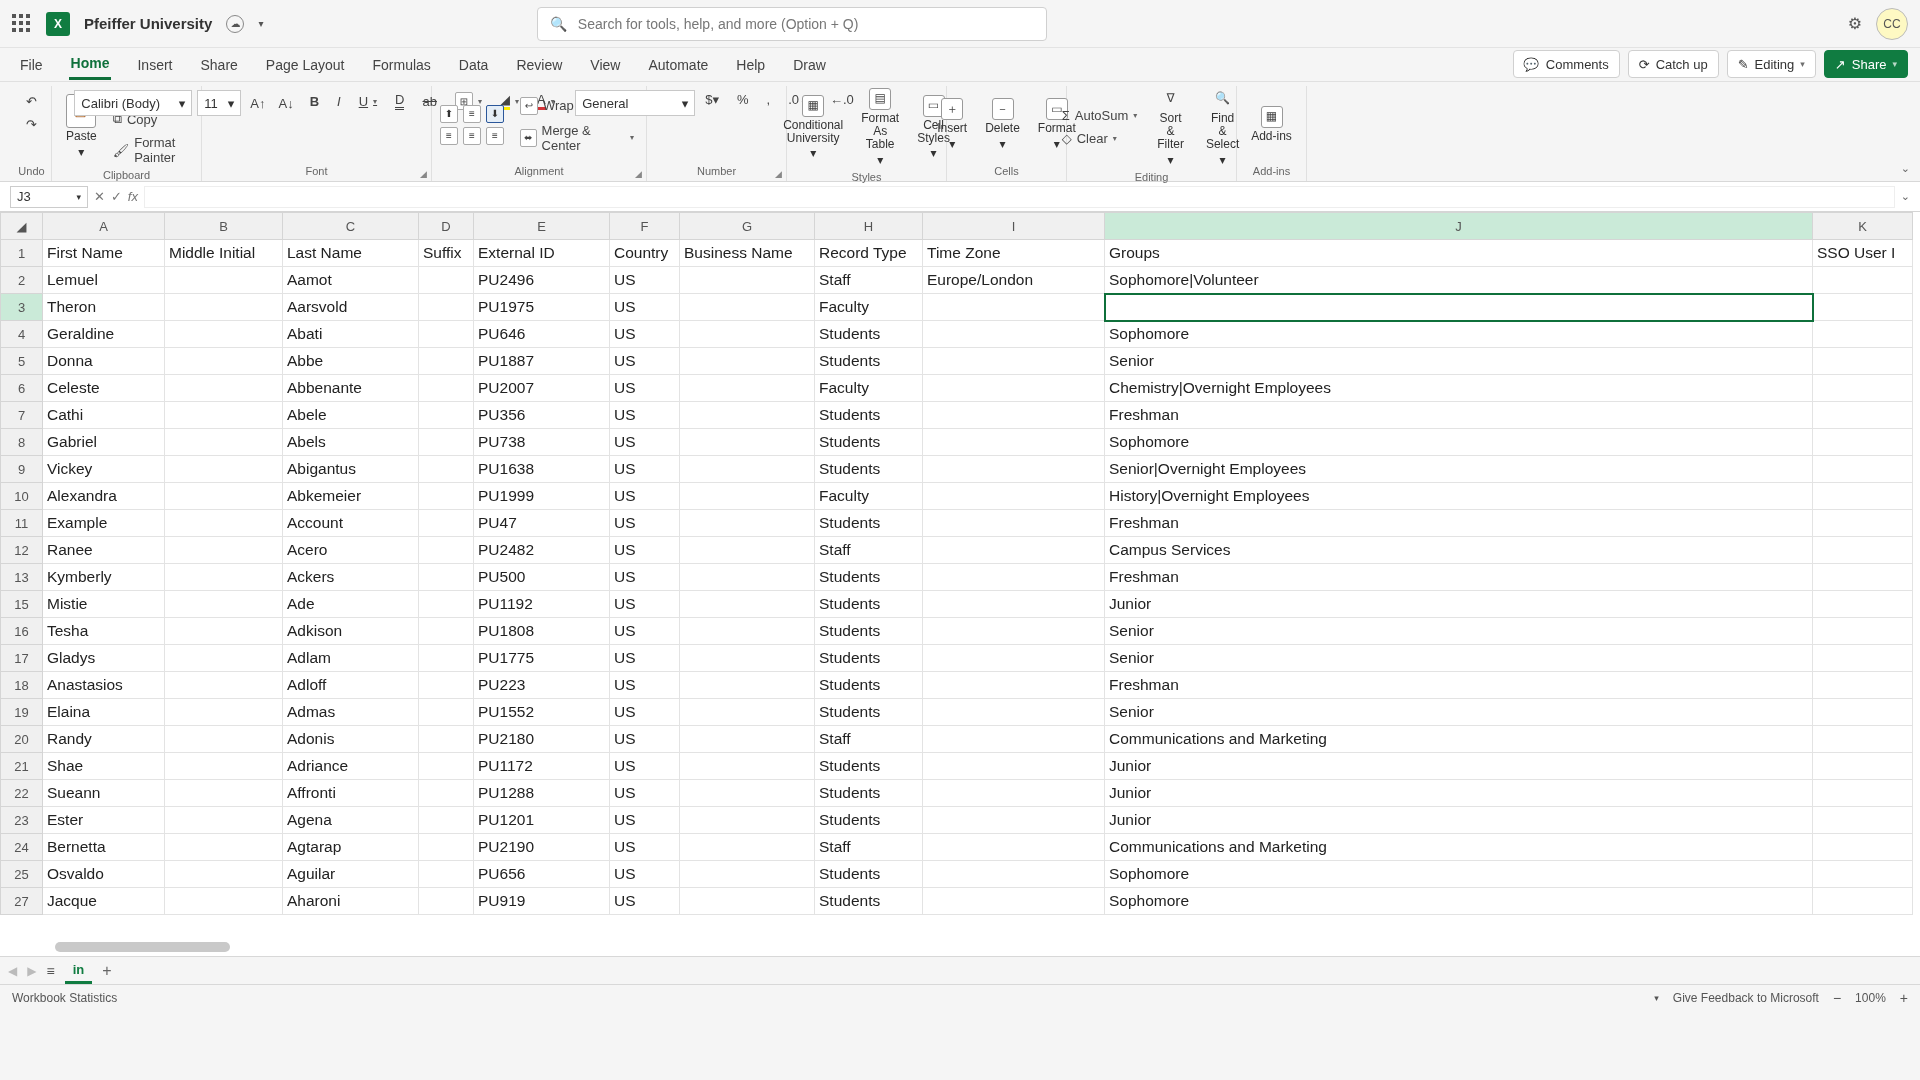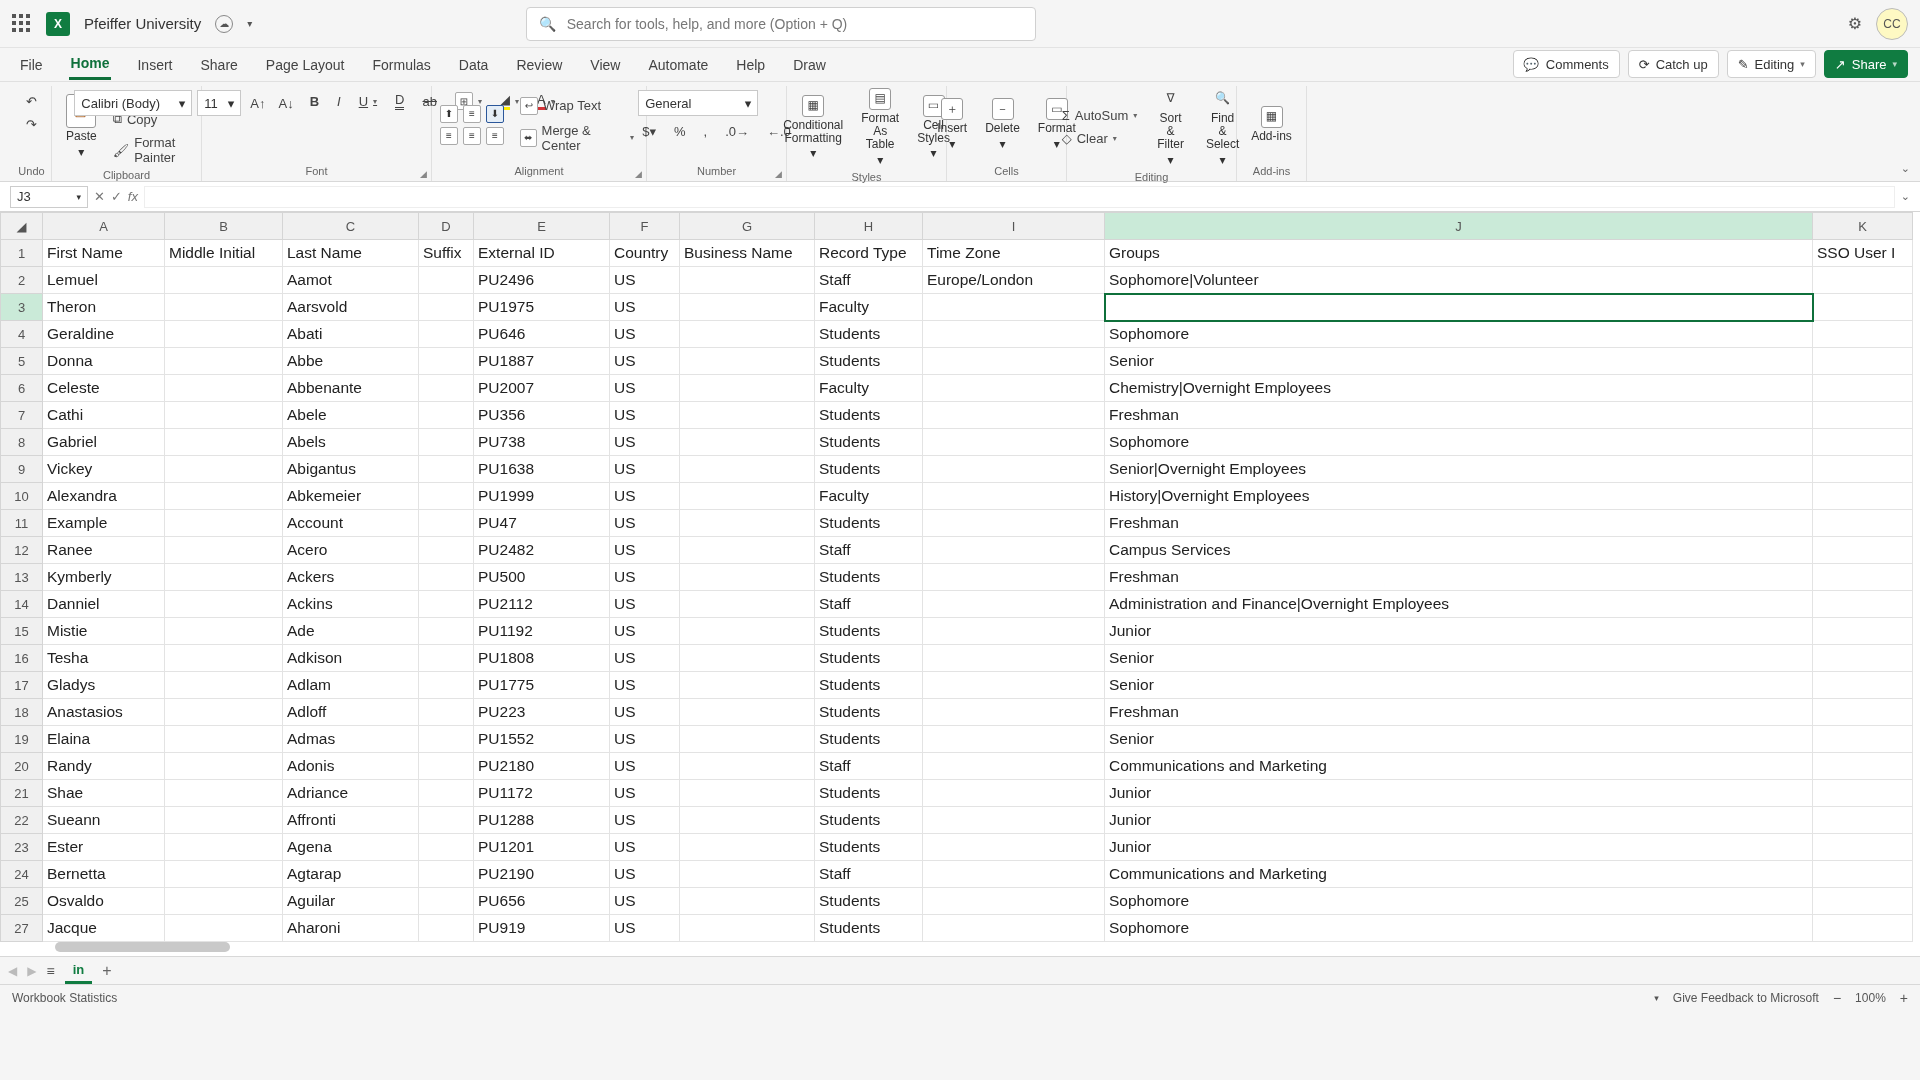--- a/index.html
+++ b/index.html
@@ -3,21 +3,21 @@
 <meta charset="utf-8">
 <style>
 * { box-sizing: border-box; margin: 0; padding: 0; font-family: "Segoe UI", Arial, sans-serif; }
 body { background: #f5f5f5; overflow: hidden; width: 1920px; height: 1080px; font-size: 14px; color: #333; }
 
 
 .titlebar { height: 48px; background: #f5f5f5; display:flex; align-items:center; padding:0 12px; gap:14px; border-bottom:1px solid #e3e3e3; }
 .app-launcher{width:20px;height:20px;display:grid;grid-template-columns:repeat(3,4px);grid-template-rows:repeat(3,4px);gap:3px;cursor:pointer;}
 .app-launcher span{background:#555;}
 .xl-icon{width:24px;height:24px;background:#107c41;border-radius:3px;display:flex;align-items:center;justify-content:center;color:#fff;font-weight:bold;font-size:12px;}
-.doc-title{font-size:15px;color:#333;}
+.doc-title{font-size:15px;color:#333;font-weight:bold;}
 .cloud-badge{width:18px;height:18px;border:1px solid #888;border-radius:50%;display:flex;align-items:center;justify-content:center;font-size:10px;color:#555;}
 .title-chev{font-size:10px;color:#555;}
 .searchbox{margin-left:260px;width:510px;height:34px;background:#fff;border:1px solid #d0d0d0;border-radius:4px;display:flex;align-items:center;padding:0 12px;color:#777;font-size:14px;gap:10px;}
 .title-right{margin-left:auto;display:flex;align-items:center;gap:14px;}
 .gear{font-size:16px;color:#555;}
 .avatar{width:32px;height:32px;border:1px solid #bbb;border-radius:50%;display:flex;align-items:center;justify-content:center;font-size:12px;color:#555;background:#fef9c3;}
 
 
 .menubar{height:34px;display:flex;align-items:center;padding:0 18px;gap:24px;border-bottom:1px solid #e0e0e0;position:relative;background:#f5f5f5;}
 .menu-item{font-size:14px;color:#444;cursor:pointer;padding:6px 2px;}
@@ -240,42 +240,42 @@
             <span>Merge &amp; Center</span>
             <span class="chev">▾</span>
           </div>
       </div>
     </div>
     <div class="group-label">Alignment</div>
     <span class="dialog-launch">◢</span>
   </div>
 
   <div class="rgroup" style="width:140px">
-    <div class="controls" style="flex-direction:column;gap:6px;padding-top:4px;align-items:flex-start">
+    <div class="controls" style="flex-direction:row;gap:6px;padding-top:4px;align-items:flex-start">
       <div class="sel" style="width:120px">
           <span>General</span>
           <span class="chev">▾</span>
         </div>
       <div class="fmt-row" style="gap:10px">
         <span class="ubtn">$▾</span>
         <span class="ubtn">%</span>
         <span class="ubtn">,</span>
         <span class="ubtn">.0→</span>
         <span class="ubtn">←.0</span>
       </div>
     </div>
     <div class="group-label">Number</div>
     <span class="dialog-launch">◢</span>
   </div>
 
   <div class="rgroup" style="width:160px">
     <div class="controls">
       <div class="vert">
           <div class="iconbox">▦</div>
-          <span>Conditional Formatting</span>
+          <span>Conditional University</span>
           <span class="chev">▾</span>
         </div>
       <div class="vert">
           <div class="iconbox">▤</div>
           <span>Format As Table</span>
           <span class="chev">▾</span>
         </div>
       <div class="vert">
           <div class="iconbox">▭</div>
           <span>Cell Styles</span>
@@ -554,34 +554,20 @@
           <td class="col-D"></td>
           <td class="col-E">PU500</td>
           <td class="col-F">US</td>
           <td class="col-G"></td>
           <td class="col-H">Students</td>
           <td class="col-I"></td>
           <td class="col-J">Freshman</td>
           <td class="col-K"></td>
         </tr>
         <tr>
-          <td class="rowhdr">14</td>
-          <td class="col-A">Danniel</td>
-          <td class="col-B"></td>
-          <td class="col-C">Ackins</td>
-          <td class="col-D"></td>
-          <td class="col-E">PU2112</td>
-          <td class="col-F">US</td>
-          <td class="col-G"></td>
-          <td class="col-H">Staff</td>
-          <td class="col-I"></td>
-          <td class="col-J">Administration and Finance|Overnight Employees</td>
-          <td class="col-K"></td>
-        </tr>
-        <tr>
           <td class="rowhdr">15</td>
           <td class="col-A">Mistie</td>
           <td class="col-B"></td>
           <td class="col-C">Ade</td>
           <td class="col-D"></td>
           <td class="col-E">PU1192</td>
           <td class="col-F">US</td>
           <td class="col-G"></td>
           <td class="col-H">Students</td>
           <td class="col-I"></td>

